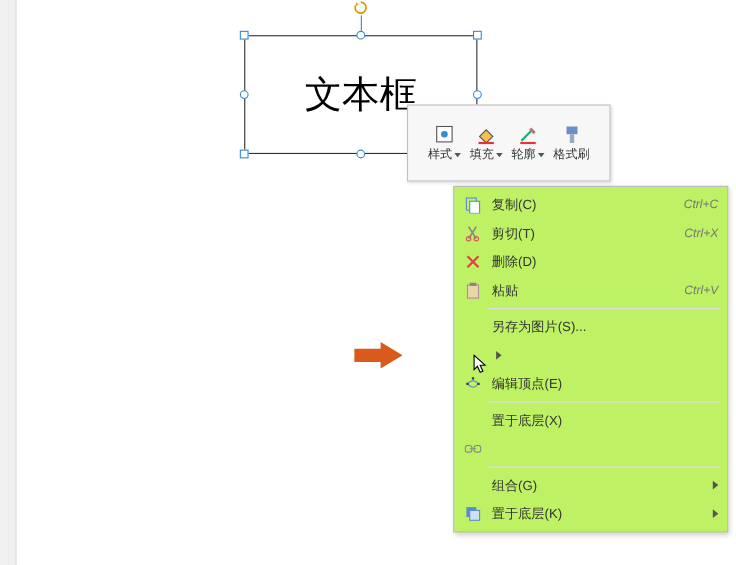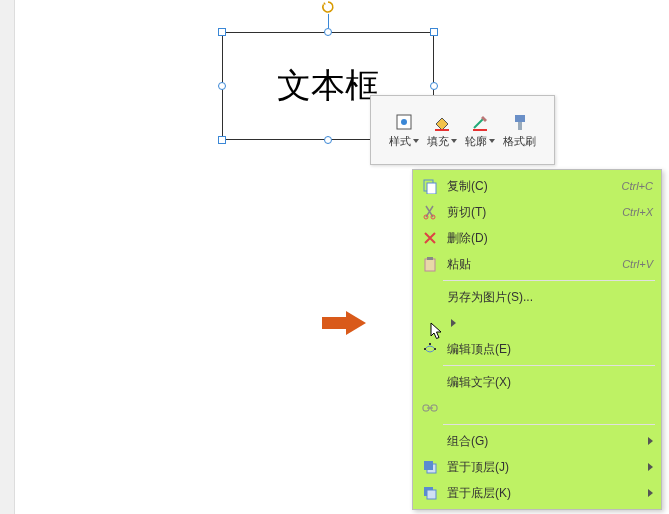--- a/index.html
+++ b/index.html
@@ -296,50 +296,40 @@
           <rect x="2" y="7" width="2" height="2" fill="#333"></rect>
           <rect x="12" y="7" width="2" height="2" fill="#333"></rect>
           <rect x="7" y="2" width="2" height="2" fill="#333"></rect>
         </svg>
       </div>
     <span class="ctx-label">编辑顶点(E)</span>
   </div>
   <div class="ctx-sep"></div>
   <div class="ctx-item">
     <div class="ctx-icon"></div>
-    <span class="ctx-label">编辑文字(X)</span>
+    <span class="ctx-label">置于底层(X)</span>
   </div>
   <div class="ctx-item">
     <div class="ctx-icon">
         <svg width="16" height="10">
           <rect x="1" y="2" width="6" height="6" rx="2" fill="none" stroke="#888"></rect>
           <rect x="9" y="2" width="6" height="6" rx="2" fill="none" stroke="#888"></rect>
           <line x1="5" y1="5" x2="11" y2="5" stroke="#888"></line>
         </svg>
       </div>
   </div>
   <div class="ctx-sep"></div>
   <div class="ctx-item">
     <div class="ctx-icon"></div>
     <span class="ctx-label">组合(G)</span>
     <span class="ctx-sub"></span>
   </div>
   <div class="ctx-item">
     <div class="ctx-icon">
         <svg width="16" height="16">
-          <rect x="5" y="5" width="9" height="9" fill="#cfe0f3" stroke="#5a8bd0"></rect>
-          <rect x="2" y="2" width="9" height="9" fill="#5a8bd0"></rect>
-        </svg>
-      </div>
-    <span class="ctx-label">置于顶层(J)</span>
-    <span class="ctx-sub"></span>
-  </div>
-  <div class="ctx-item">
-    <div class="ctx-icon">
-        <svg width="16" height="16">
           <rect x="2" y="2" width="9" height="9" fill="#5a8bd0"></rect>
           <rect x="5" y="5" width="9" height="9" fill="#cfe0f3" stroke="#5a8bd0"></rect>
         </svg>
       </div>
     <span class="ctx-label">置于底层(K)</span>
     <span class="ctx-sub"></span>
   </div>
 </div>
 
 <svg class="cursor-img" viewBox="0 0 13 18">

